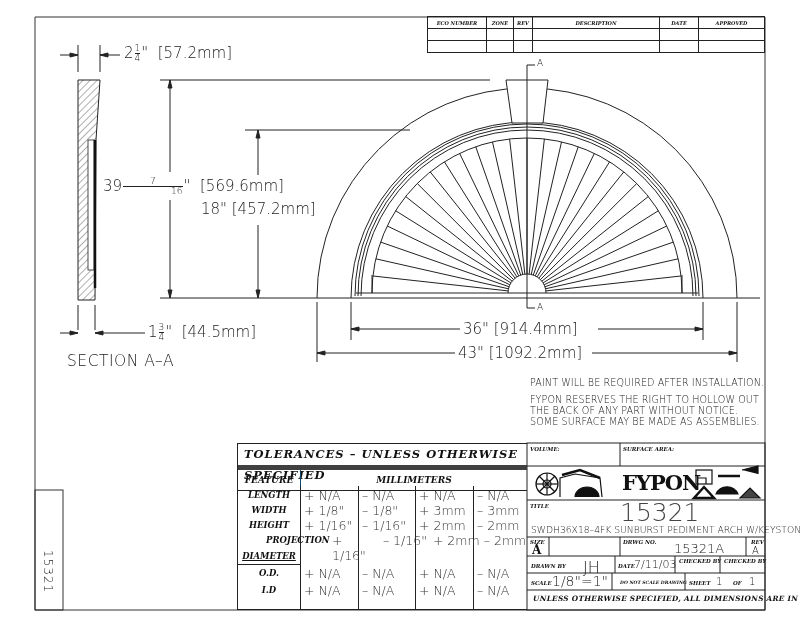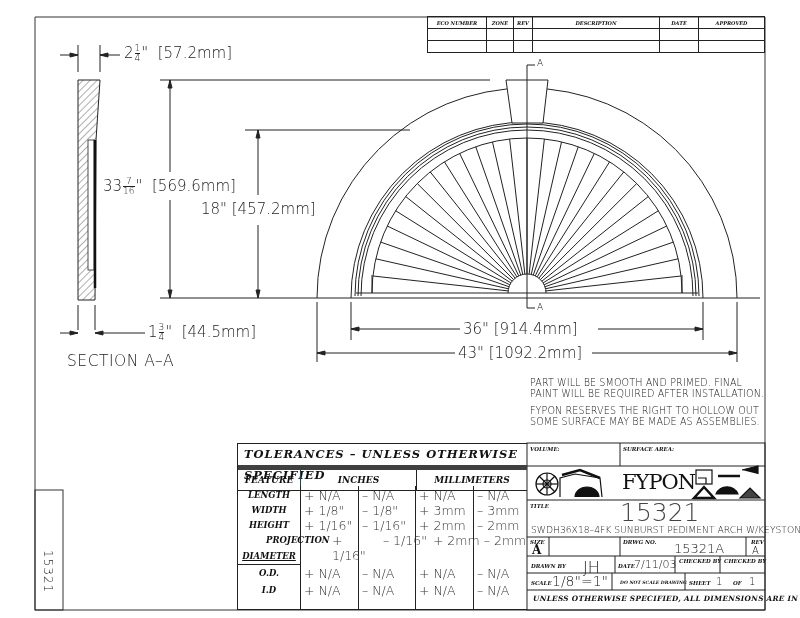--- a/index.html
+++ b/index.html
@@ -199,49 +199,48 @@
         <td></td>
       </tr>
 </tbody>
   </table>
 
 <div class="abs cad" style="left:124px;top:44px;font-size:15px;">
   <span>2</span><span style="display:inline-block;vertical-align:middle;text-align:center;font-size:9px;line-height:9px;margin:0 1px;"><span style="display:block;border-bottom:1px solid #222;">1</span><span style="display:block;">4</span></span>"&nbsp;&nbsp;<span>[57.2mm]</span>
 </div>
 
 <div class="abs cad" style="left:103px;top:175px;font-size:15px;background:#fff;padding:2px 0;">
-  <span>33</span><span style="display:inline-block;vertical-align:middle;text-align:center;font-size:9px;line-height:9px;margin:0 1px;"><span style="display:block;border-bottom:1px solid #222;">7</span><span style="display:block;">16</span></span>"&nbsp;&nbsp;<span>[569.6mm]</span>
+  <span>39</span><span style="display:inline-block;vertical-align:middle;text-align:center;font-size:9px;line-height:9px;margin:0 1px;"><span style="display:block;border-bottom:1px solid #222;">7</span><span style="display:block;margin-left:48px;">16</span></span>"&nbsp;&nbsp;<span>[569.6mm]</span>
 </div>
 
 <div class="abs cad" style="left:201px;top:200px;font-size:15px;background:#fff;">18"  [457.2mm]</div>
 
 <div class="abs cad" style="left:148px;top:323px;font-size:15px;">
   <span>1</span><span style="display:inline-block;vertical-align:middle;text-align:center;font-size:9px;line-height:9px;margin:0 1px;"><span style="display:block;border-bottom:1px solid #222;">3</span><span style="display:block;">4</span></span>"&nbsp;&nbsp;<span>[44.5mm]</span>
 </div>
 
 <div class="abs cad" style="left:67px;top:352px;font-size:15.5px;letter-spacing:0.5px;">SECTION A–A</div>
 
 <div class="abs cad" style="left:537px;top:58px;font-size:9px;">A</div>
 <div class="abs cad" style="left:537px;top:302px;font-size:9px;">A</div>
 <div class="abs cad" style="left:463px;top:320px;font-size:15px;">36"  [914.4mm]</div>
 <div class="abs cad" style="left:458px;top:344px;font-size:15px;">43"  [1092.2mm]</div>
 
 <div class="abs notes" style="left:530px;top:377px;">
-  <div>PART WILL BE SMOOTH AND PRIMED. FINAL</div>
   <div>PAINT WILL BE REQUIRED AFTER INSTALLATION.</div>
   <div style="height:6px"></div>
   <div>FYPON RESERVES THE RIGHT TO HOLLOW OUT</div>
+  <div>THE BACK OF ANY PART WITHOUT NOTICE.</div>
   <div>SOME SURFACE MAY BE MADE AS ASSEMBLIES.</div>
 </div>
 
 <div class="abs" style="left:237px;top:443px;width:290px;height:167px;border:1px solid #222;border-right:none;box-sizing:border-box;">
   <div class="ital" style="height:21px;line-height:21px;font-size:11.5px;letter-spacing:1px;padding-left:6px;border-bottom:5px solid #404040;">TOLERANCES  –  UNLESS  OTHERWISE  SPECIFIED</div>
   <div style="display:flex;height:20px;line-height:20px;border-bottom:1px solid #222;">
     <div class="ital" style="width:62px;font-size:9px;text-align:center;border-right:1px solid #0c4a6e;">FEATURE</div>
-    <div class="ital" style="width:115px;font-size:9px;text-align:center;border-right:1px solid #222;">INCHES</div>
     <div class="ital" style="flex:1;font-size:9px;text-align:center;">MILLIMETERS</div>
   </div>
   <div style="position:absolute;left:62px;top:42px;bottom:0;border-left:1px solid #222;"></div>
   <div style="position:absolute;left:120px;top:42px;bottom:0;border-left:1px solid #222;"></div>
   <div style="position:absolute;left:177px;top:42px;bottom:0;border-left:1px solid #222;"></div>
   <div style="position:absolute;left:235px;top:42px;bottom:0;border-left:1px solid #222;"></div>
   <div id="tol-rows" style="position:absolute;left:0;top:44px;width:290px;">
       <div style="display: flex; height: 15px; line-height: 15px;">
         <div class="lbl" style="width: 62px; padding-left: 0px; box-sizing: border-box;">LENGTH</div>
         <div class="val" style="width: 58px; padding-left: 4px; box-sizing: border-box;">+  N/A</div>
@@ -283,21 +282,21 @@
         <div class="val" style="width: 58px; padding-left: 4px; box-sizing: border-box;">+   N/A</div>
         <div class="val" style="width: 57px; padding-left: 4px; box-sizing: border-box;">–   N/A</div>
         <div class="val" style="width: 58px; padding-left: 4px; box-sizing: border-box;">+   N/A</div>
         <div class="val" style="width: 55px; padding-left: 4px; box-sizing: border-box;">–   N/A</div>
       </div>
     </div>
 </div>
 
 <div class="abs tiny" style="left:530px;top:446px;">VOLUME:</div>
 <div class="abs tiny" style="left:623px;top:446px;">SURFACE AREA:</div>
-<div class="abs" style="left:622px;top:470px;font-family:'DejaVu Serif',serif;font-weight:normal;font-size:21px;letter-spacing:-1px;">FYPON</div>
+<div class="abs" style="left:622px;top:470px;font-family:'DejaVu Serif',serif;font-weight:bold;font-size:21px;letter-spacing:-1px;">FYPON</div>
 <div class="abs tiny" style="left:530px;top:503px;">TITLE</div>
 <div class="abs cad" style="left:620px;top:498px;font-size:25px;color:#444;">15321</div>
 <div class="abs cad" style="left:531px;top:524px;font-size:9.2px;white-space:nowrap;">SWDH36X18–4FK SUNBURST PEDIMENT ARCH W/KEYSTONE</div>
 
 <div class="abs tiny" style="left:530px;top:539px;">SIZE</div>
 <div class="abs" style="left:532px;top:543px;font-family:'DejaVu Serif',serif;font-size:12px;font-weight:bold;">A</div>
 <div class="abs tiny" style="left:623px;top:539px;">DRWG NO.</div>
 <div class="abs cad" style="left:674px;top:541px;font-size:13px;">15321A</div>
 <div class="abs tiny" style="left:751px;top:539px;">REV</div>
 <div class="abs cad" style="left:752px;top:545px;font-size:10px;">A</div>

